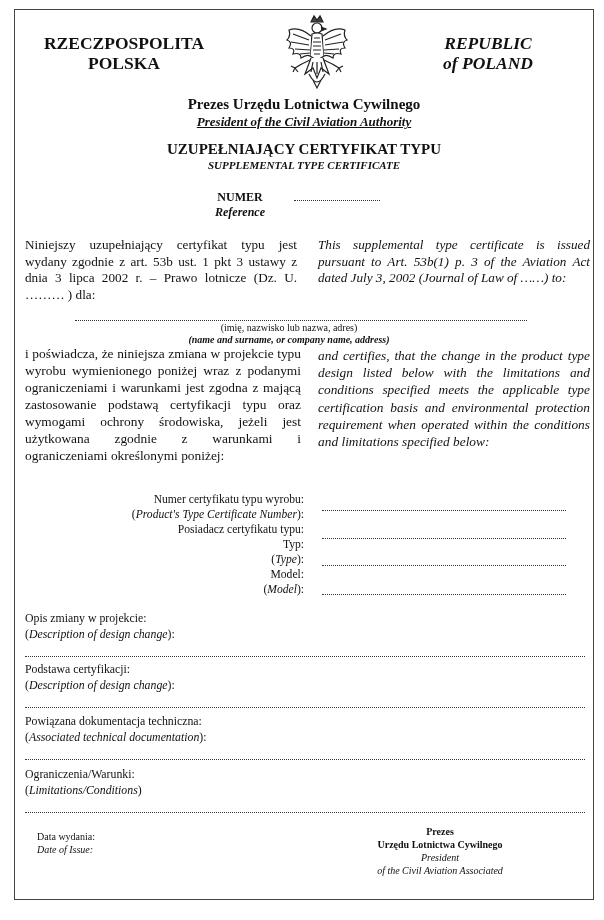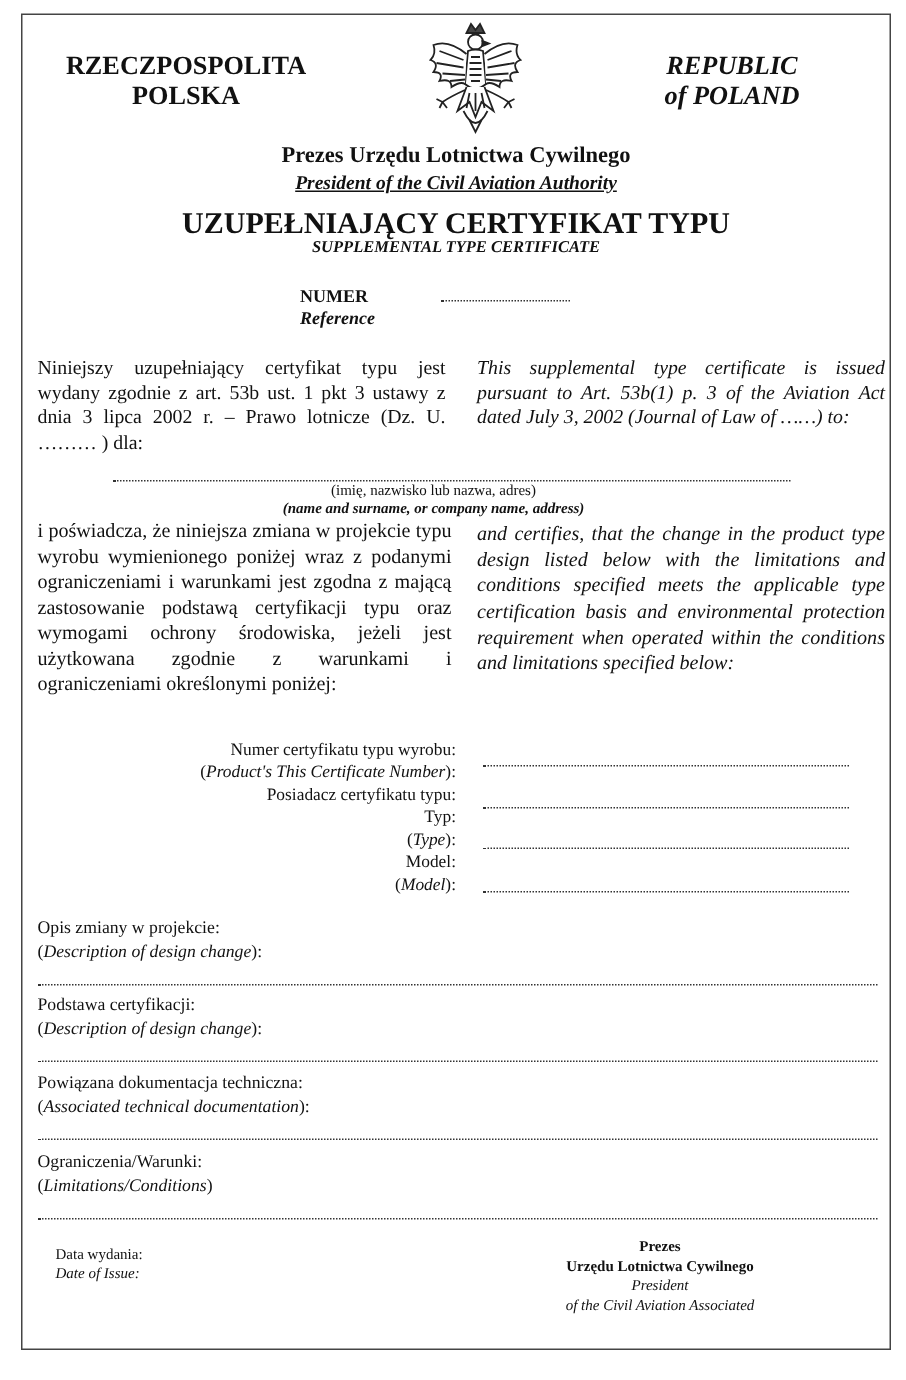--- a/index.html
+++ b/index.html
@@ -14,24 +14,24 @@
 
   .hdr-left { left: 24px; top: 33px; width: 200px; text-align: center; font-size: 17.5px; font-weight: bold; line-height: 20px; }
   .hdr-right { left: 403px; top: 33px; width: 170px; text-align: center; font-size: 17.5px; font-weight: bold; font-style: italic; line-height: 20px; }
   .eagle { left: 281px; top: 12px; width: 72px; height: 80px; }
 
   .authority { left: 14px; top: 95px; width: 580px; text-align: center; }
   .authority .pl { font-size: 15px; font-weight: bold; line-height: 18px; }
   .authority .en { font-size: 13px; font-weight: bold; font-style: italic; line-height: 17px; text-decoration: underline; }
 
   .cert-title { left: 14px; top: 141px; width: 580px; text-align: center; }
-  .cert-title .pl { font-size: 20px; font-weight: bold; line-height: 17px; }
+  .cert-title .pl { font-size: 15px; font-weight: bold; line-height: 17px; }
   .cert-title .en { font-size: 11px; font-weight: bold; font-style: italic; line-height: 14px; }
 
-  .numer { left: 200px; top: 190px; width: 80px; }
+  .numer { left: 200px; top: 190px; width: 80px; text-align: center; }
   .numer .pl { font-size: 12px; font-weight: bold; line-height: 15px; }
   .numer .en { font-size: 12px; font-weight: bold; font-style: italic; line-height: 15px; }
   .numer-line { left: 294px; top: 200px; width: 86px; }
 
   .col { font-size: 13.2px; line-height: 16.5px; text-align: justify; }
   .intro-pl { left: 25px; top: 237px; width: 272px; }
   .intro-en { left: 318px; top: 237px; width: 272px; font-style: italic; }
 
   .addr-line { left: 75px; top: 320px; width: 452px; }
   .addr-cap { left: 14px; top: 322px; width: 550px; text-align: center; font-size: 10px; line-height: 12px; }
@@ -120,21 +120,21 @@
 <div class="abs addr-cap">
   <div>(imię, nazwisko lub nazwa, adres)</div>
   <div class="b i">(<span>name and surname, or company name, address</span>)</div>
 </div>
 
 <div class="abs col cert-pl">i poświadcza, że niniejsza zmiana w projekcie typu wyrobu wymienionego poniżej wraz z podanymi ograniczeniami i warunkami jest zgodna z mającą zastosowanie podstawą certyfikacji typu oraz wymogami ochrony środowiska, jeżeli jest użytkowana zgodnie z warunkami i ograniczeniami określonymi poniżej:</div>
 <div class="abs col cert-en">and certifies, that the change in the product type design listed below with the limitations and conditions specified meets the applicable type certification basis and environmental protection requirement when operated within the conditions and limitations specified below:</div>
 
 <div class="abs fields">
   <div>Numer certyfikatu typu wyrobu:</div>
-  <div>(<span class="i">Product's This Certificate Number</span>):</div>
+  <div>(<span class="i">Product's Type Certificate Number</span>):</div>
   <div>Posiadacz certyfikatu typu:</div>
   <div>Typ:</div>
   <div>(<span class="i">Type</span>):</div>
   <div>Model:</div>
   <div>(<span class="i">Model</span>):</div>
 </div>
 <div class="abs dots fline" style="top:510px"><span></span></div>
 <div class="abs dots fline" style="top:538px"><span></span></div>
 <div class="abs dots fline" style="top:565px"><span></span></div>
 <div class="abs dots fline" style="top:594px"><span></span></div>

